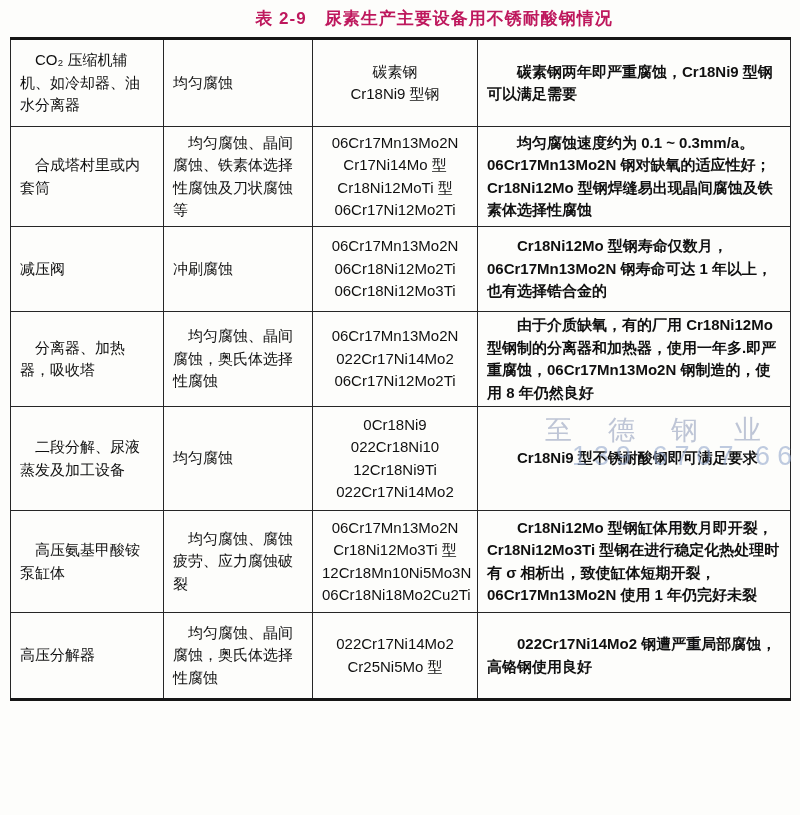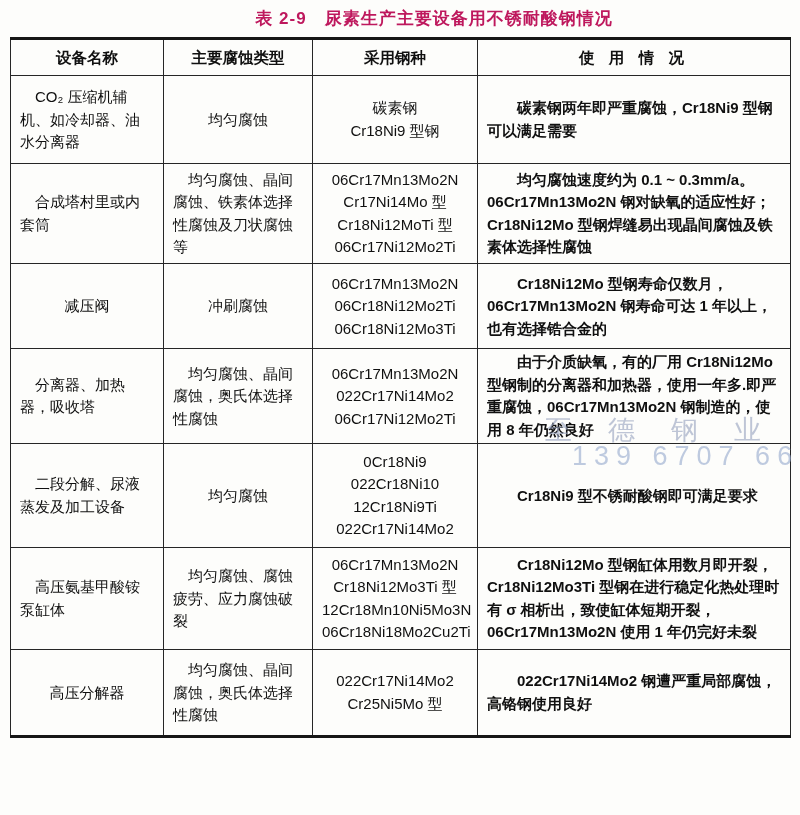--- a/index.html
+++ b/index.html
@@ -37,21 +37,21 @@
   }
   table.main th{
     font-size:15.5px;
     font-weight:bold;
     text-align:center;
     padding:6px 4px;
   }
   col.c1{width:153px;} col.c2{width:149px;} col.c3{width:165px;} col.c4{width:313px;}
 
   td.equip,td.corr{font-weight:normal;}
-  td.center{text-align:center;text-indent:0;}
+  td.center{text-indent:0;}
   td.para{text-align:left;text-indent:1em;}
   td.steel{
     text-align:center;
     font-weight:normal;
     white-space:pre-line;
     line-height:1.65;
     font-size:15px;
   }
   td.usage{
     text-align:left;
@@ -87,26 +87,20 @@
 <div class="page-title">表 2-9　尿素生产主要设备用不锈耐酸钢情况</div>
 
 <table class="main">
   <colgroup>
       <col class="c1">
       <col class="c2">
       <col class="c3">
       <col class="c4">
     </colgroup>
   <tbody>
-      <tr style="height:33px;">
-    <th>设备名称</th>
-    <th>主要腐蚀类型</th>
-    <th>采用钢种</th>
-    <th style="letter-spacing:5px;">使 用 情 况</th>
-  </tr>
 
   <tr style="height:88px;">
     <td class="equip para">CO₂ 压缩机辅机、如冷却器、油水分离器</td>
     <td class="corr center">均匀腐蚀</td>
     <td class="steel">碳素钢
 Cr18Ni9 型钢</td>
     <td class="usage">碳素钢两年即严重腐蚀，Cr18Ni9 型钢可以满足需要</td>
   </tr>
 
   <tr style="height:100px;">

